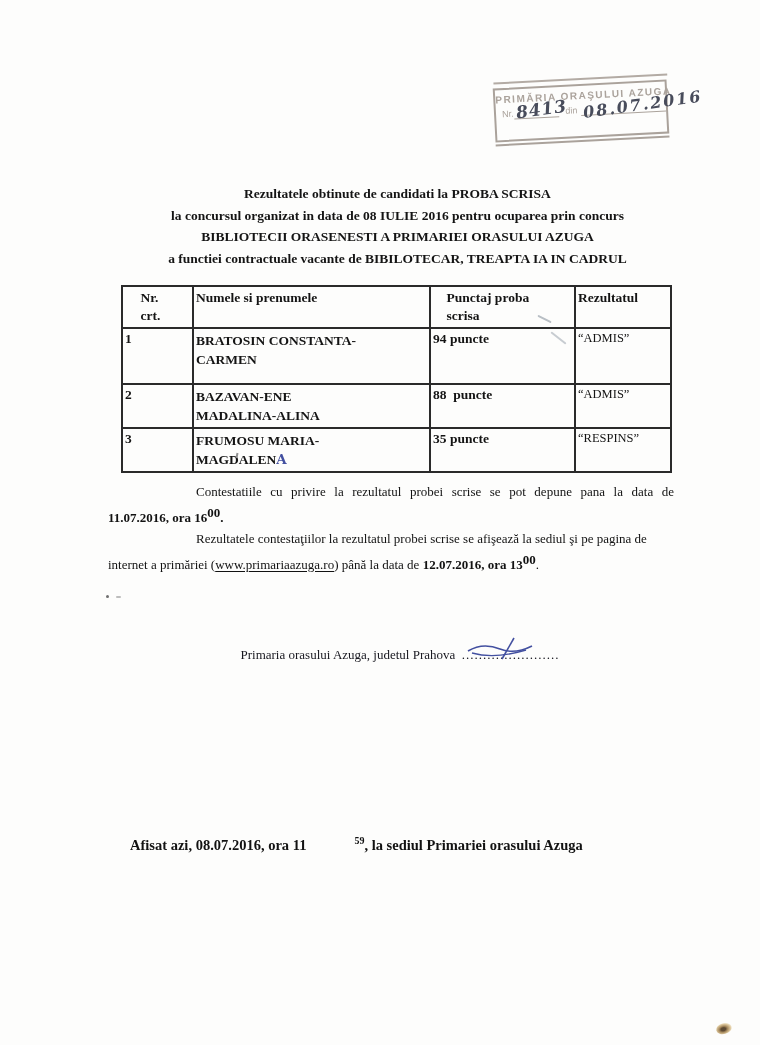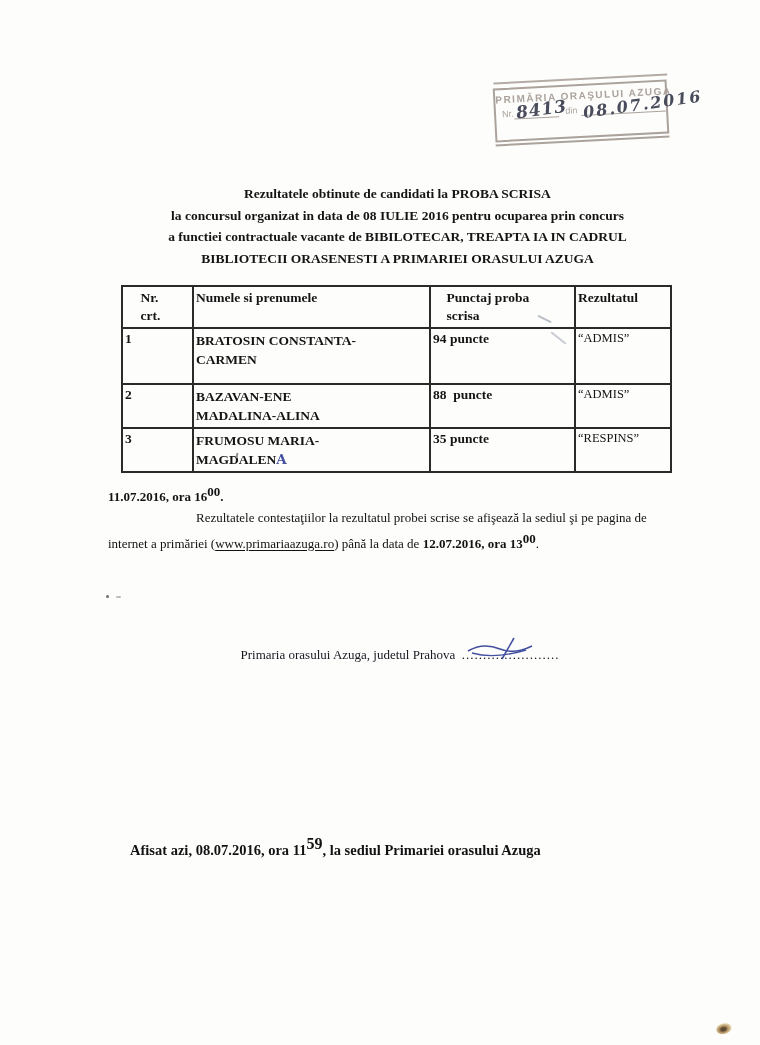--- a/index.html
+++ b/index.html
@@ -101,21 +101,21 @@
   }
   .sig-wrap{ position:relative; display:inline-block; }
   .sig-dots{ letter-spacing:1px; }
   .sig-svg{ position:absolute; left:2px; top:-8px; }
 
   
   .afisat{
     position:absolute; left:130px; top:835px;
     font-weight:bold; font-size:14.5px; color:#121212;
   }
-  .afisat sup{ font-size:16px; }
+  .afisat sup{ font-size:10px;margin-left:48px; }
 
   
   .apostrophe{ position:absolute; left:236px; top:453px; width:2px; height:5px; background:#8f8f8f; transform:rotate(12deg); }
   .dot-a{ position:absolute; left:106px; top:595px; width:3px; height:3px; background:#6f6f6f; border-radius:50%; }
   .dot-b{ position:absolute; left:116px; top:596px; width:5px; height:2px; background:#bdbdbd; border-radius:2px; }
   .speck{
     position:absolute; left:716px; top:1023px; width:16px; height:11px;
     background:radial-gradient(ellipse at 45% 55%, #5d4a33 0 18%, #a88b5e 35%, #e3cfa6 60%, rgba(250,245,235,0) 75%);
     transform:rotate(-15deg); border-radius:50%;
   }
@@ -135,22 +135,22 @@
       <span class="stamp-din">din</span>
       <span class="stamp-blank blank-date">
         <span class="hand hand-date">08.07.2016</span>
       </span>
     </div>
   </div>
 
   <div class="title-block">
     <div>Rezultatele obtinute de candidati la PROBA SCRISA</div>
     <div>la concursul organizat in data de 08 IULIE 2016 pentru ocuparea prin concurs</div>
+    <div>BIBLIOTECII ORASENESTI A PRIMARIEI ORASULUI AZUGA</div>
     <div>a functiei contractuale vacante de BIBILOTECAR, TREAPTA IA IN CADRUL</div>
-    <div>BIBLIOTECII ORASENESTI A PRIMARIEI ORASULUI AZUGA</div>
   </div>
 
   <table class="results">
     <tbody>
         <tr class="head-row">
       <th class="w-nr">
             <div class="th-inner-nr">Nr. crt.</div>
           </th>
       <th class="w-name">Numele si prenumele</th>
       <th class="w-pts">
@@ -185,20 +185,21 @@
       <td class="cell-pts">35 puncte</td>
       <td class="cell-res">“RESPINS”</td>
     </tr>
   </tbody>
     </table>
 
   <div class="pencil pencil-1"></div>
   <div class="pencil pencil-2"></div>
 
   <div class="contest">
+    <div class="jline">Contestatiile cu privire la rezultatul probei scrise se pot depune pana la data de</div>
     <div><span class="bold">11.07.2016, ora 16</span><sup class="bold">00</sup><span class="bold">.</span></div>
     <div class="iline">Rezultatele contestaţiilor la rezultatul probei scrise se afişează la sediul şi pe pagina de</div>
     <div><span>internet a primăriei (</span><span class="url">www.primariaazuga.ro</span><span>) până la data de </span><span class="bold">12.07.2016, ora 13</span><sup class="bold">00</sup><span>.</span></div>
   </div>
 
   <div class="secretary">
     <div>
       <span>Primaria orasului Azuga, judetul Prahova</span>&nbsp;&nbsp;<span class="sig-wrap"><span class="sig-dots">.......................</span><svg class="sig-svg" width="78" height="26" viewBox="0 0 78 26">
             <path d="M4 15 C14 9 26 9 36 13 C46 17 58 15 68 10" stroke="#4350a0" stroke-width="1.6" fill="none"></path>
             <path d="M8 17 C22 21 42 20 62 14" stroke="#4350a0" stroke-width="1.4" fill="none"></path>

